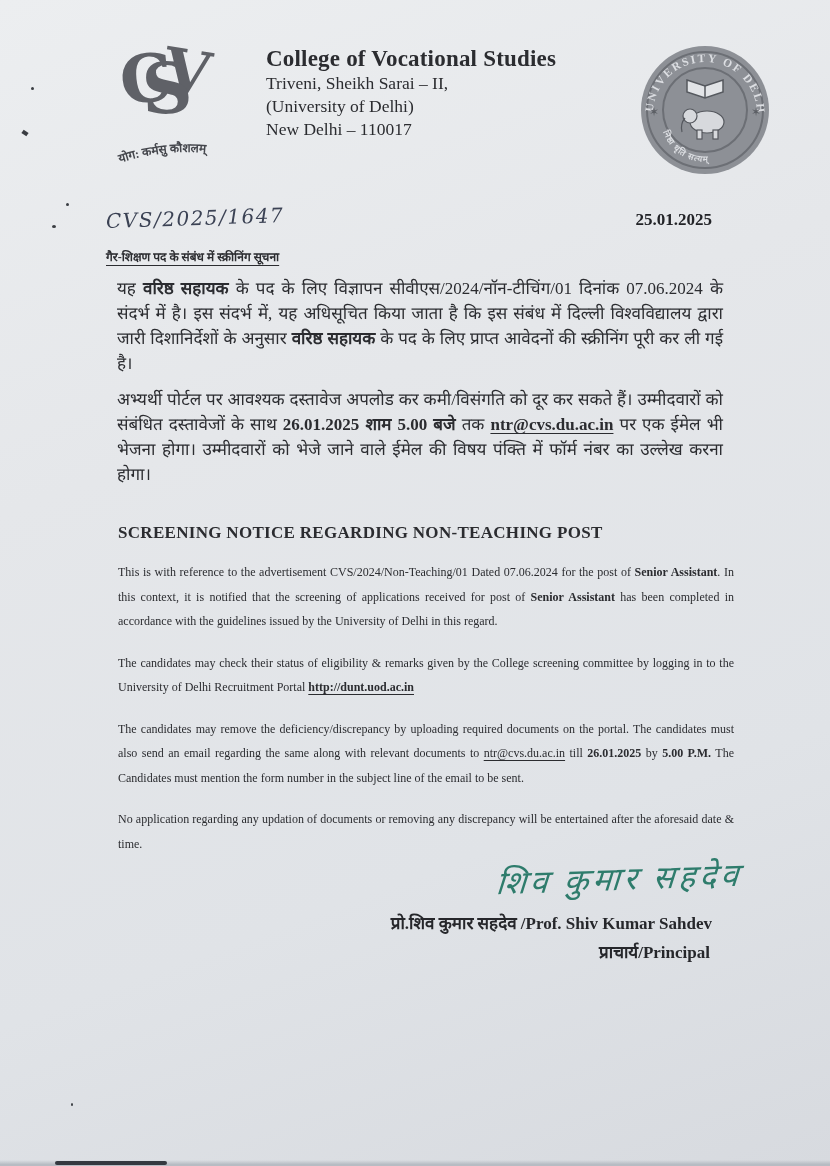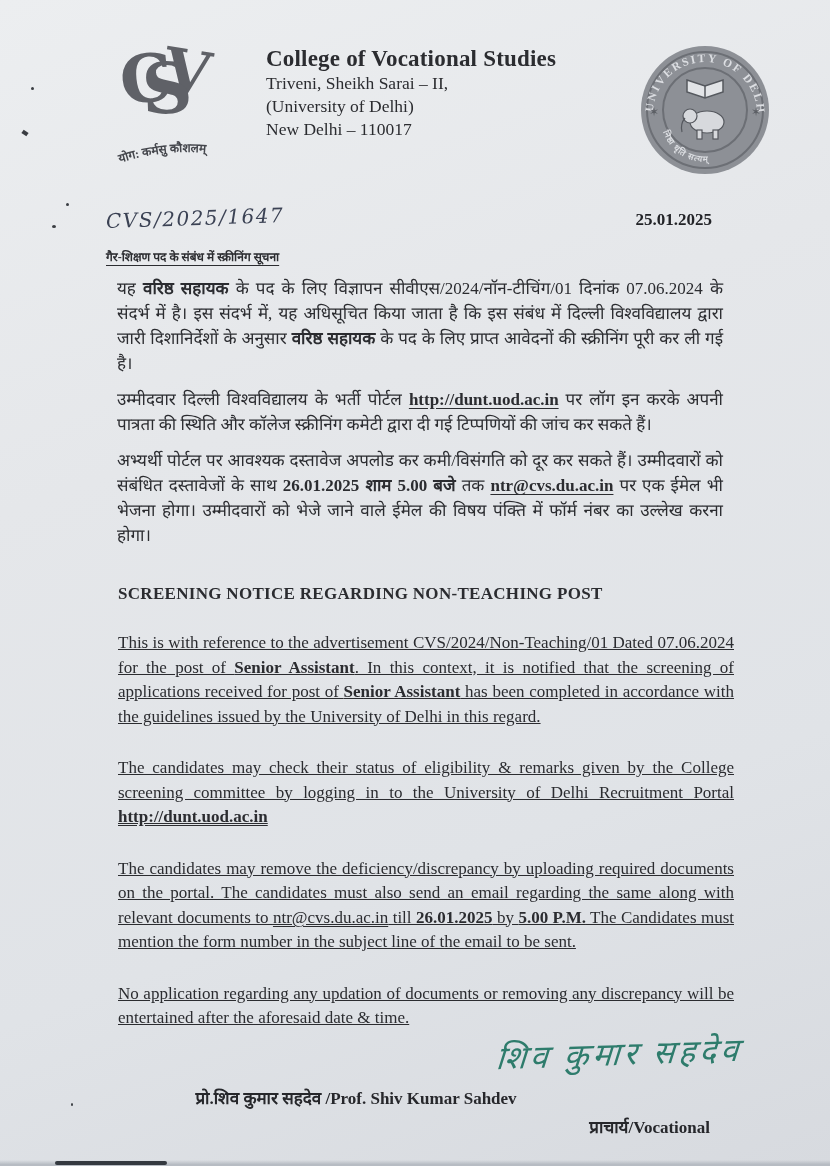--- a/index.html
+++ b/index.html
@@ -27,30 +27,30 @@
          transform:rotate(-2deg);font-family:"DejaVu Serif",serif;}
   .date{font-weight:bold;font-size:17px;color:#222327;}
   
   .bodytext{padding:16px 96px 0 106px;}
   .h-heading{font-size:12px;font-weight:bold;text-decoration:underline;
              text-underline-offset:4px;margin:2px 0 6px 0;}
   .h-para{font-size:17px;line-height:25px;text-align:justify;margin:11px;}
   .h-gap{margin-top:9px;}
   .e-heading{font-size:17px;font-weight:bold;
              text-underline-offset:4px;letter-spacing:.3px;margin:36px 0 0 12px;}
-  .e-para{font-size:17px;line-height:24.5px;text-align:justify;
-          margin:27px 0 0 12px;text-decoration:underline;}
+  .e-para{font-size:12px;line-height:24.5px;text-align:justify;
+          margin:17px 0 0 12px;}
   .b{font-weight:bold;}
   .u{text-decoration:underline;text-underline-offset:3px;}
   
   .sigblock{text-align:right;padding-right:88px;margin-top:6px;}
   .signature{display:inline-block;font-size:32px;color:#2e7c6c;
              transform:rotate(-2deg) skewX(-6deg);letter-spacing:4px;
              font-style:italic;line-height:1.1;}
-  .nameline{text-align:center;padding-right:118px;margin-top:14px;
+  .nameline{text-align:right;padding-right:118px;margin-top:14px;
             font-size:17px;font-weight:bold;color:#26272b;}
   .desigline{text-align:right;padding-right:120px;margin-top:6px;
              font-size:17px;font-weight:bold;color:#26272b;}
   
   .speck{position:absolute;background:#3a3d42;border-radius:50%;}
   .bottom-fade{position:absolute;left:0;right:0;bottom:0;height:6px;
                background:linear-gradient(180deg,rgba(140,146,154,0),#aab0b8);}
   .bottom-dark{position:absolute;left:55px;bottom:1px;width:112px;height:4px;
                background:#343940;border-radius:2px;}
   .bottom-line{position:absolute;left:0;right:0;bottom:0;height:2px;background:#b7bcc3;}
@@ -121,36 +121,35 @@
   <div class="refrow">
     <div class="refno">CVS/2025/1647</div>
     <div class="date">25.01.2025</div>
   </div>
 
   <div class="bodytext">
 
     <div class="h-heading">गैर-शिक्षण पद के संबंध में स्क्रीनिंग सूचना</div>
 
     <p class="h-para"><span>यह </span><span class="b">वरिष्ठ सहायक</span><span> के पद के लिए विज्ञापन सीवीएस/2024/नॉन-टीचिंग/01 दिनांक 07.06.2024 के संदर्भ में है। इस संदर्भ में, यह अधिसूचित किया जाता है कि इस संबंध में दिल्ली विश्वविद्यालय द्वारा जारी दिशानिर्देशों के अनुसार </span><span class="b">वरिष्ठ सहायक</span><span> के पद के लिए प्राप्त आवेदनों की स्क्रीनिंग पूरी कर ली गई है।</span></p>
-    <p class="h-para"><span>उम्मीदवार दिल्ली विश्वविद्यालय के भर्ती पोर्टल </span><span class="b u">http://dunt.uod.ac.in</span><span> पर लॉग इन करके अपनी पात्रता की स्थिति और कॉलेज स्क्रीनिंग कमेटी द्वारा दी गई टिप्पणियों की जांच कर सकते हैं।</span></p>
     <p class="h-para h-gap"><span>अभ्यर्थी पोर्टल पर आवश्यक दस्तावेज अपलोड कर कमी/विसंगति को दूर कर सकते हैं। उम्मीदवारों को संबंधित दस्तावेजों के साथ </span><span class="b">26.01.2025 शाम 5.00 बजे</span><span> तक </span><span class="b u">ntr@cvs.du.ac.in</span><span> पर एक ईमेल भी भेजना होगा। उम्मीदवारों को भेजे जाने वाले ईमेल की विषय पंक्ति में फॉर्म नंबर का उल्लेख करना होगा।</span></p>
 
     <div class="e-heading">SCREENING NOTICE REGARDING NON-TEACHING POST</div>
 
     <p class="e-para"><span>This is with reference to the advertisement CVS/2024/Non-Teaching/01 Dated 07.06.2024 for the post of </span><span class="b">Senior Assistant</span><span>. In this context, it is notified that the screening of applications received for post of </span><span class="b">Senior Assistant</span><span> has been completed in accordance with the guidelines issued by the University of Delhi in this regard.</span></p>
     <p class="e-para"><span>The candidates may check their status of eligibility &amp; remarks given by the College screening committee by logging in to the University of Delhi Recruitment Portal </span><span class="b u">http://dunt.uod.ac.in</span></p>
     <p class="e-para"><span>The candidates may remove the deficiency/discrepancy by uploading required documents on the portal. The candidates must also send an email regarding the same along with relevant documents to </span><span class="u">ntr@cvs.du.ac.in</span><span> till </span><span class="b">26.01.2025</span><span> by </span><span class="b">5.00 P.M.</span><span> The Candidates must mention the form number in the subject line of the email to be sent.</span></p>
     <p class="e-para"><span>No application regarding any updation of documents or removing any discrepancy will be entertained after the aforesaid date &amp; time.</span></p>
   </div>
 
   <div class="sigblock">
     <span class="signature">शिव कुमार सहदेव</span>
   </div>
   <div class="nameline">प्रो.शिव कुमार सहदेव  /Prof. Shiv Kumar Sahdev</div>
-  <div class="desigline">प्राचार्य/Vocational</div>
+  <div class="desigline">प्राचार्य/Principal</div>
 
   <div class="speck" style="left:31px;top:87px;width:3px;height:3px;"></div>
   <div class="speck" style="left:22px;top:131px;width:6px;height:4px;transform:rotate(35deg);border-radius:0;"></div>
   <div class="speck" style="left:66px;top:203px;width:3px;height:3px;"></div>
   <div class="speck" style="left:52px;top:225px;width:4px;height:3px;"></div>
   <div class="speck" style="left:71px;top:1103px;width:2px;height:3px;"></div>
   <div class="bottom-fade"></div>
   <div class="bottom-line"></div>
   <div class="bottom-dark"></div>
 </div>

